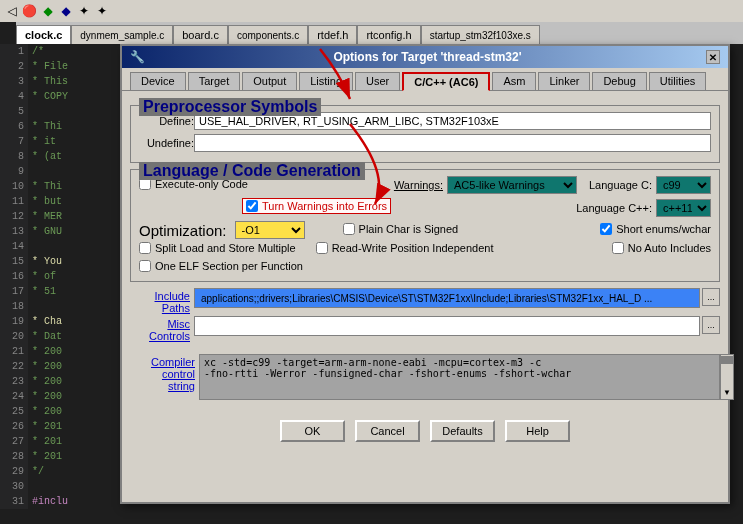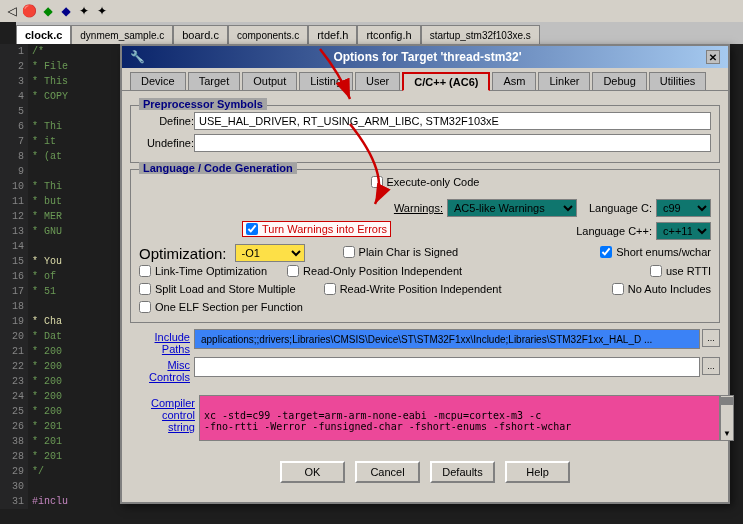--- a/index.html
+++ b/index.html
@@ -166,23 +166,23 @@
     .group-box {
       border: 1px solid #808080;
       margin: 6px 0;
       padding: 6px 8px;
       position: relative;
     }
     
     .group-label {
       position: absolute;
       top: -8px; left: 8px;
-      background: #a3a3a3;
+      background: #737373;
       padding: 0 4px;
-      font-size: 11px;
+      font-size: 16px;
       font-weight: bold;
       color: #000080;
     }
     
     .field-row {
       display: flex;
       align-items: center;
       margin-bottom: 4px;
     }
     
@@ -455,21 +455,21 @@
   </div>
   <div class="code-line">
     <span class="line-num">25</span>
       <span class="line-content"> * 200</span>
   </div>
   <div class="code-line">
     <span class="line-num">26</span>
       <span class="line-content"> * 201</span>
   </div>
   <div class="code-line">
-    <span class="line-num">38</span>
+    <span class="line-num">27</span>
       <span class="line-content"> * 201</span>
   </div>
   <div class="code-line">
     <span class="line-num">28</span>
       <span class="line-content"> * 201</span>
   </div>
   <div class="code-line">
     <span class="line-num">29</span>
       <span class="line-content"> */</span>
   </div>
@@ -534,21 +534,21 @@
       </div>
       <div class="field-row">
         <span class="field-label">Undefine:</span>
         <input class="field-input" type="text" style="">
       </div>
     </div>
 
     <div class="group-box">
       <span class="group-label">Language / Code Generation</span>
 
-      <div style="display:flex; align-items:center; margin-bottom:4px; gap:8px;flex-direction:column;">
+      <div style="display:flex; align-items:center; margin-bottom:4px; gap:8px;">
         <div class="checkbox-row">
           <input type="checkbox" style="">
           <span>Execute-only Code</span>
         </div>
         <div style="margin-left:auto; display:flex; align-items:center; gap:4px;">
           <span class="warnings-label">Warnings:</span>
           <select class="dropdown-select" style="width:130px">
             <option>AC5-like Warnings</option>
           </select>
           <span style="font-size:11px; margin-left:8px">Language C:</span>
@@ -580,41 +580,27 @@
         <div class="checkbox-row" style="margin-left:30px">
           <input type="checkbox" style="">
           <span>Plain Char is Signed</span>
         </div>
         <div class="checkbox-row" style="margin-left:auto">
           <input type="checkbox" checked="" style="">
           <span>Short enums/wchar</span>
         </div>
       </div>
 
-      <div style="display:flex; align-items:center; margin-bottom:3px; gap:8px;">
-        <div class="checkbox-row">
-          <input type="checkbox" style="">
-          <span>Link-Time Optimization</span>
-        </div>
-        <div class="checkbox-row" style="margin-left:12px">
-          <input type="checkbox" style="">
-          <span>Read-Only Position Independent</span>
-        </div>
-        <div class="checkbox-row" style="margin-left:auto">
-          <input type="checkbox" style="">
-          <span>use RTTI</span>
-        </div>
-      </div>
 
       <div style="display:flex; align-items:center; margin-bottom:3px; gap:8px;">
         <div class="checkbox-row">
           <input type="checkbox" style="">
           <span>Split Load and Store Multiple</span>
         </div>
-        <div class="checkbox-row" style="margin-left:20px">
+        <div class="checkbox-row" style="margin-left:12px">
           <input type="checkbox" style="">
           <span>Read-Write Position Independent</span>
         </div>
         <div class="checkbox-row" style="margin-left:auto">
           <input type="checkbox" style="">
           <span>No Auto Includes</span>
         </div>
       </div>
 
       <div class="checkbox-row">
@@ -644,21 +630,21 @@
         <div style="flex:1; height:20px; border:1px solid #808080; background:white;"></div>
         <div class="include-btn">...</div>
       </div>
     </div>
 
     <div class="compiler-section">
       <div style="width:65px; text-align:right; font-size:11px; flex-shrink:0; padding-top:2px;">
         <span style="font-size:11px; text-decoration:underline; cursor:pointer; color:#0000cc;">Compiler<br>control<br>string</span>
       </div>
       <div style="flex:1; position:relative;">
-        <div style="border:1px solid #808080; background:#ec4899; height:46px; overflow:hidden; padding:14px 4px; font-size:10px; font-family:monospace;">
+        <div style="border:1px solid #808080; background:#a3a3a3; height:46px; overflow:hidden; padding:2px 4px; font-size:10px; font-family:monospace;">
           <div style="color:#000;">xc -std=c99 -target=arm-arm-none-eabi -mcpu=cortex-m3 -c</div>
           <div style="color:#000;">-fno-rtti -Werror -funsigned-char -fshort-enums -fshort-wchar</div>
         </div>
 
         <div style="position:absolute; right:-14px; top:0; width:14px; height:46px; background:#d4d0c8; border:1px solid #808080;">
           <div style="width:100%; height:8px; background:#808080; margin-top:1px;"></div>
           <div style="position:absolute; bottom:0; width:100%; height:12px; text-align:center; font-size:8px; line-height:12px; cursor:pointer;">▼</div>
         </div>
       </div>
     </div>

